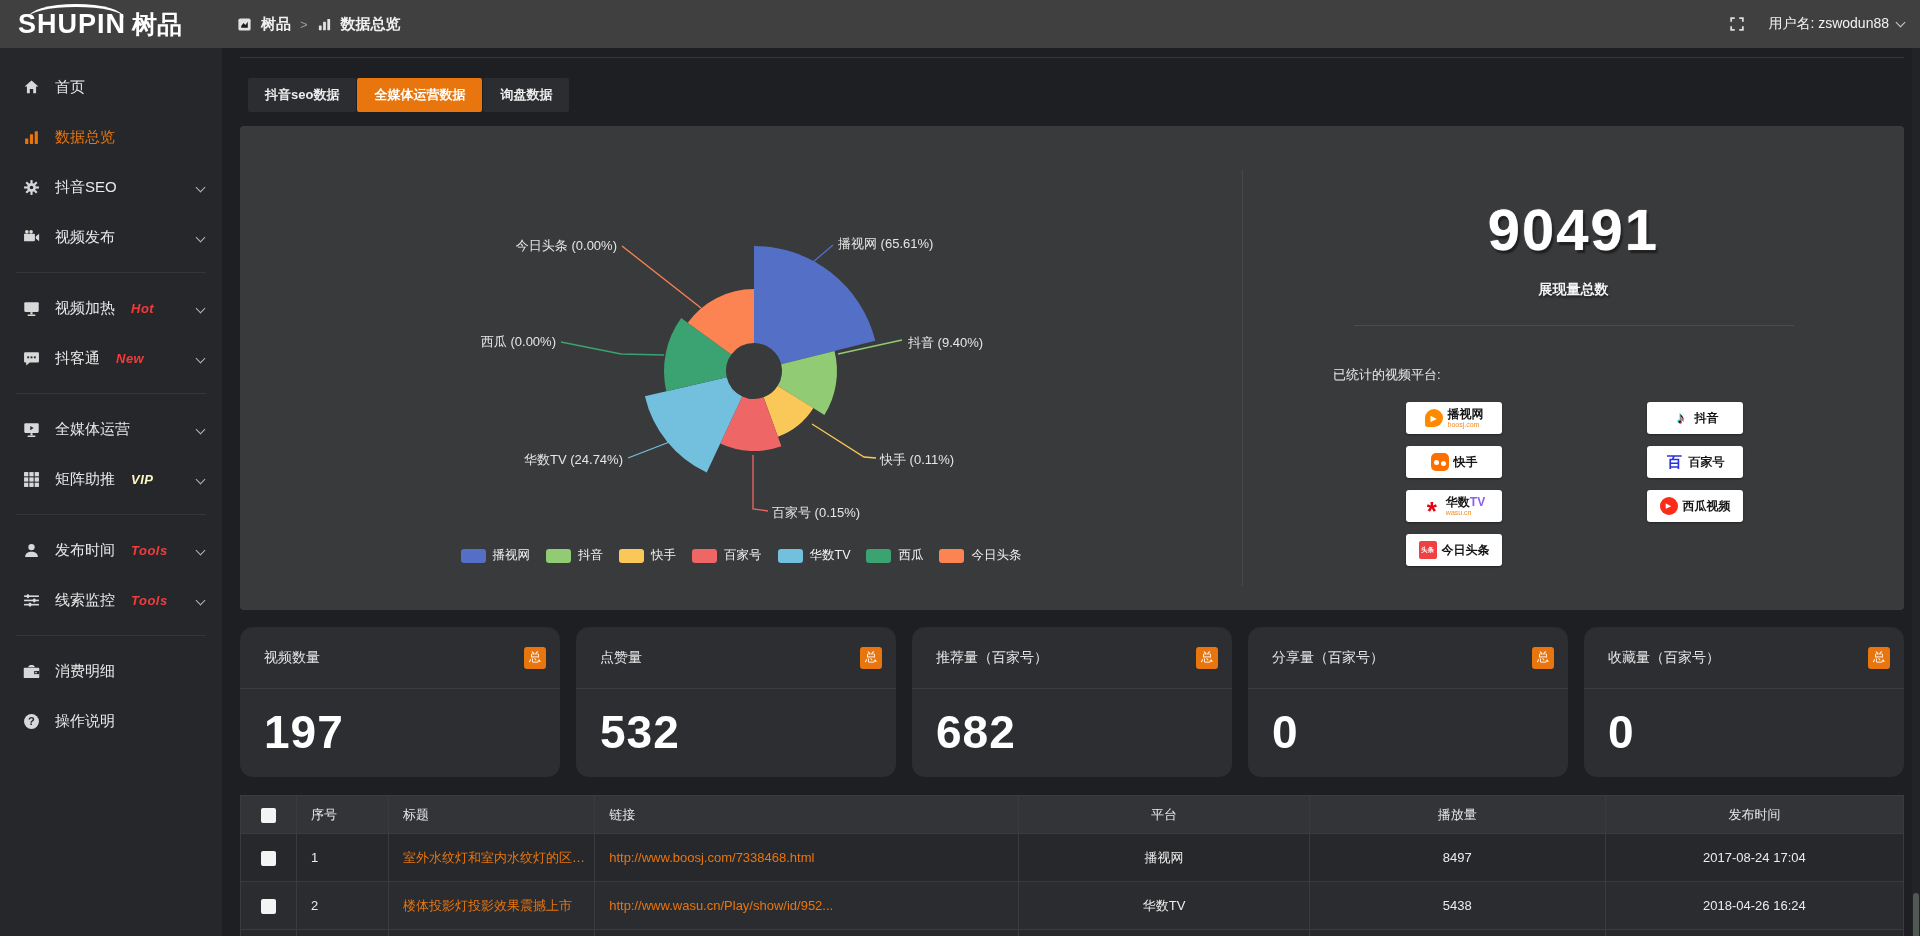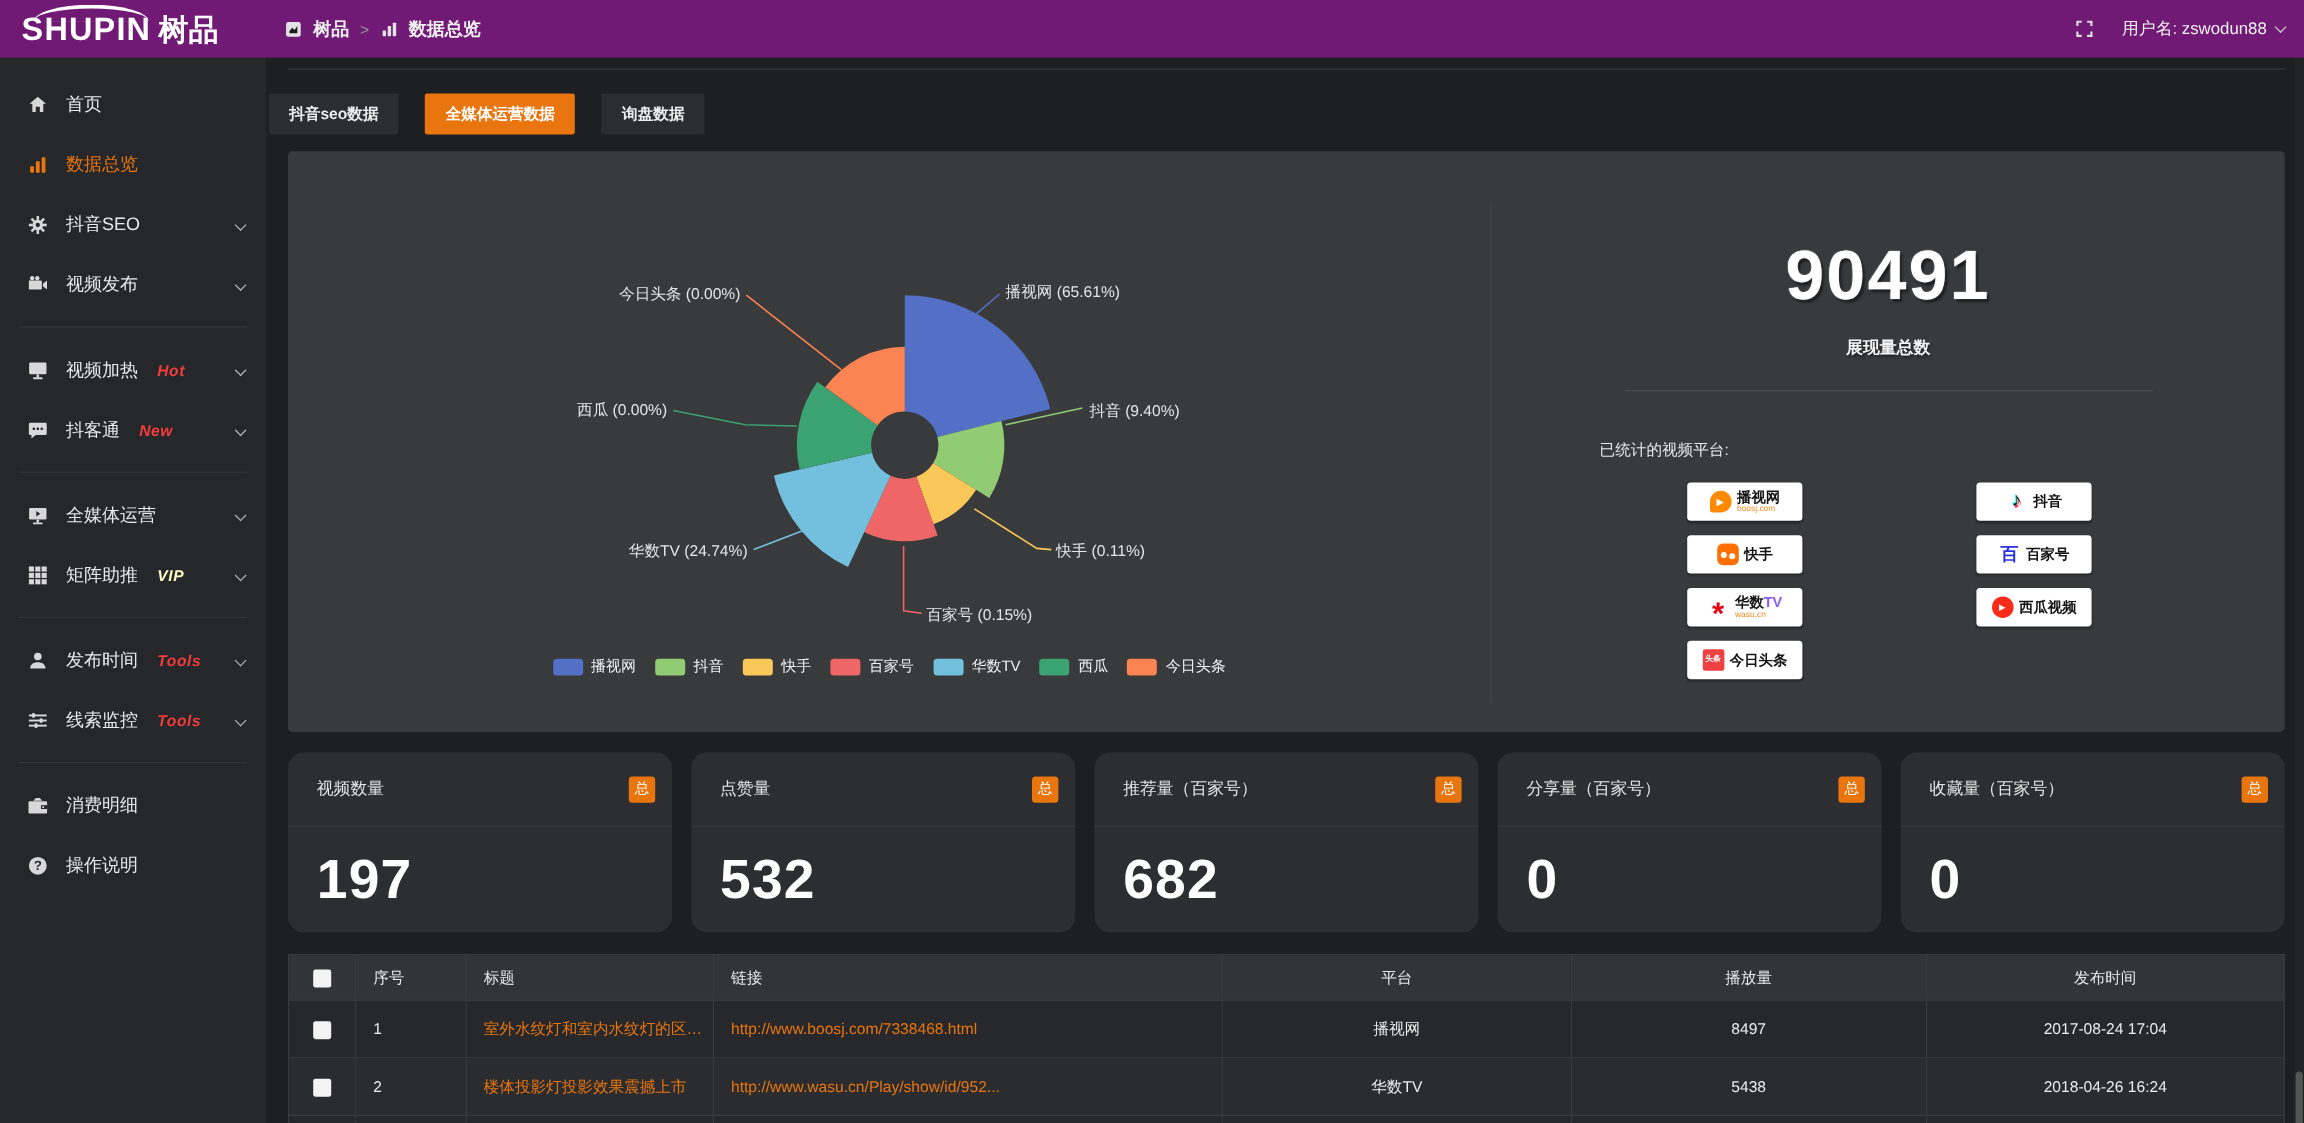--- a/index.html
+++ b/index.html
@@ -1,20 +1,20 @@
 <!DOCTYPE html>
 <html><head>
 <meta charset="utf-8">
 <style>
   * { margin:0; padding:0; box-sizing:border-box; }
   html,body { width:1920px; height:936px; overflow:hidden; background:#1e1f22;
     font-family:"Liberation Sans","DejaVu Sans",sans-serif; color:#e8e8e8; }
 
   
-  .topbar { position:absolute; left:0; top:0; width:1920px; height:48px; background:#701a75; z-index:5; }
+  .topbar { position:absolute; left:0; top:0; width:1920px; height:48px; background:#404040; z-index:5; }
   .logo { position:absolute; left:18px; top:6px; width:200px; height:36px; display:flex; align-items:center; gap:6px; }
   .logo-arc { position:absolute; left:10px; top:-2px; width:96px; height:14px;
     border-top:3px solid #fff; border-radius:50% 50% 0 0/100% 100% 0 0; }
   .logo-en { font-size:27px; font-weight:700; letter-spacing:1px; color:#fff; }
   .logo-cn { font-size:25px; font-weight:700; color:#fff; }
   .breadcrumb { position:absolute; left:237px; top:0; height:48px; display:flex; align-items:center; gap:9px;
     font-size:15px; font-weight:700; color:#f0f0f0; }
   .bc-sep { color:#9a9a9a; font-size:13px; font-weight:400; }
   .bc-ic { display:inline-flex; width:15px; height:15px; color:#e2e2e2; }
   .bc-ic svg { width:15px; height:15px; }
@@ -34,21 +34,21 @@
   .side-item.active .s-ic { color:#e8750e; }
   .s-ic svg { width:17px; height:17px; }
   .s-badge { font-size:13px; font-weight:700; font-style:italic; margin-left:16px; letter-spacing:.5px; }
   .s-chev { position:absolute; right:18px; top:22px; width:7px; height:7px;
     border-right:1.5px solid #b5b5b5; border-bottom:1.5px solid #b5b5b5; transform:rotate(45deg); }
   .s-divider { height:1px; background:#35363b; margin:10px 16px; }
 
   
   .main { position:absolute; left:222px; top:48px; right:0; bottom:0; overflow:hidden; background:#1e1f22; }
   .top-rule { position:absolute; left:18px; right:16px; top:9px; height:1px; background:#36373b; }
-  .tabs { position:absolute; left:2px; top:30px; display:flex; gap:22px; }
+  .tabs { position:absolute; left:26px; top:30px; display:flex; gap:1px; }
   .tab { height:34px; padding:0 17px; display:flex; align-items:center; background:#2c2d30; color:#ededed;
     font-size:13px; font-weight:700; border-radius:2px; cursor:pointer; }
   .tab.active { background:#e8750e; color:#fff; }
 
   
   .panel { position:absolute; left:18px; top:78px; width:1664px; height:484px; background:#393a3c; border-radius:4px; }
   .pie-wrap { position:absolute; left:0; top:0; width:1002px; height:484px; }
   .legend { position:absolute; left:0; top:421px; width:1002px; display:flex; justify-content:center; gap:16px; }
   .lg-item { display:flex; align-items:center; gap:7px; font-size:12.5px; color:#f2f2f2; cursor:pointer; }
   .lg-chip { width:25px; height:14px; border-radius:3px; }

